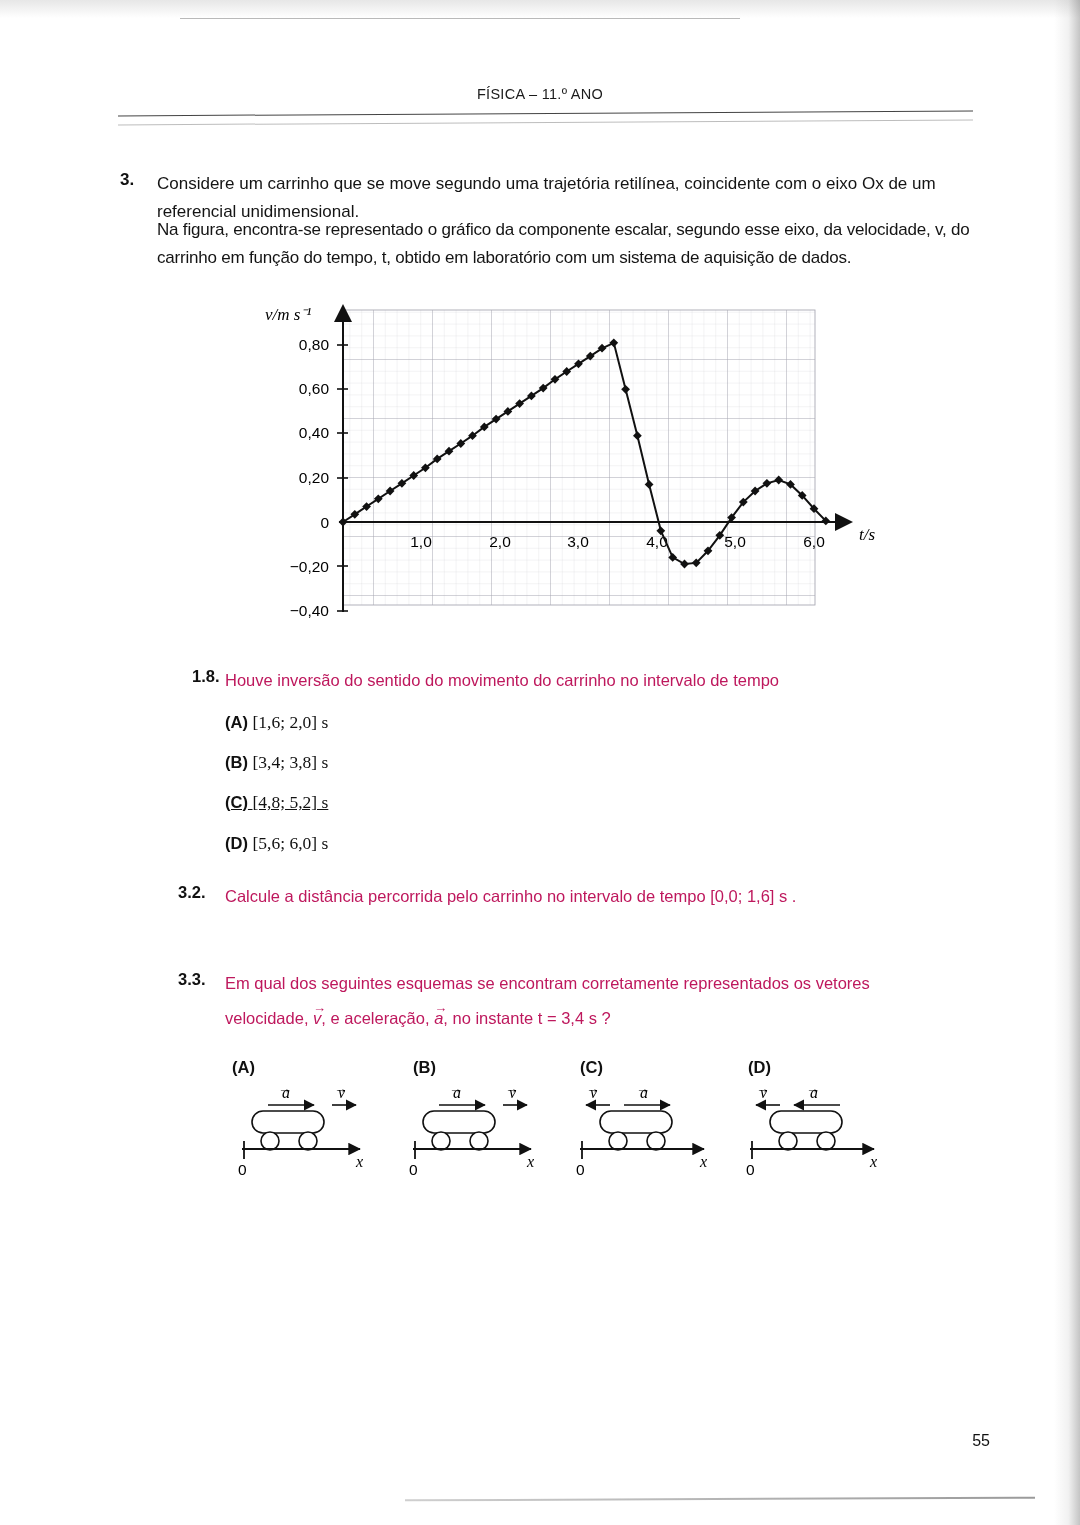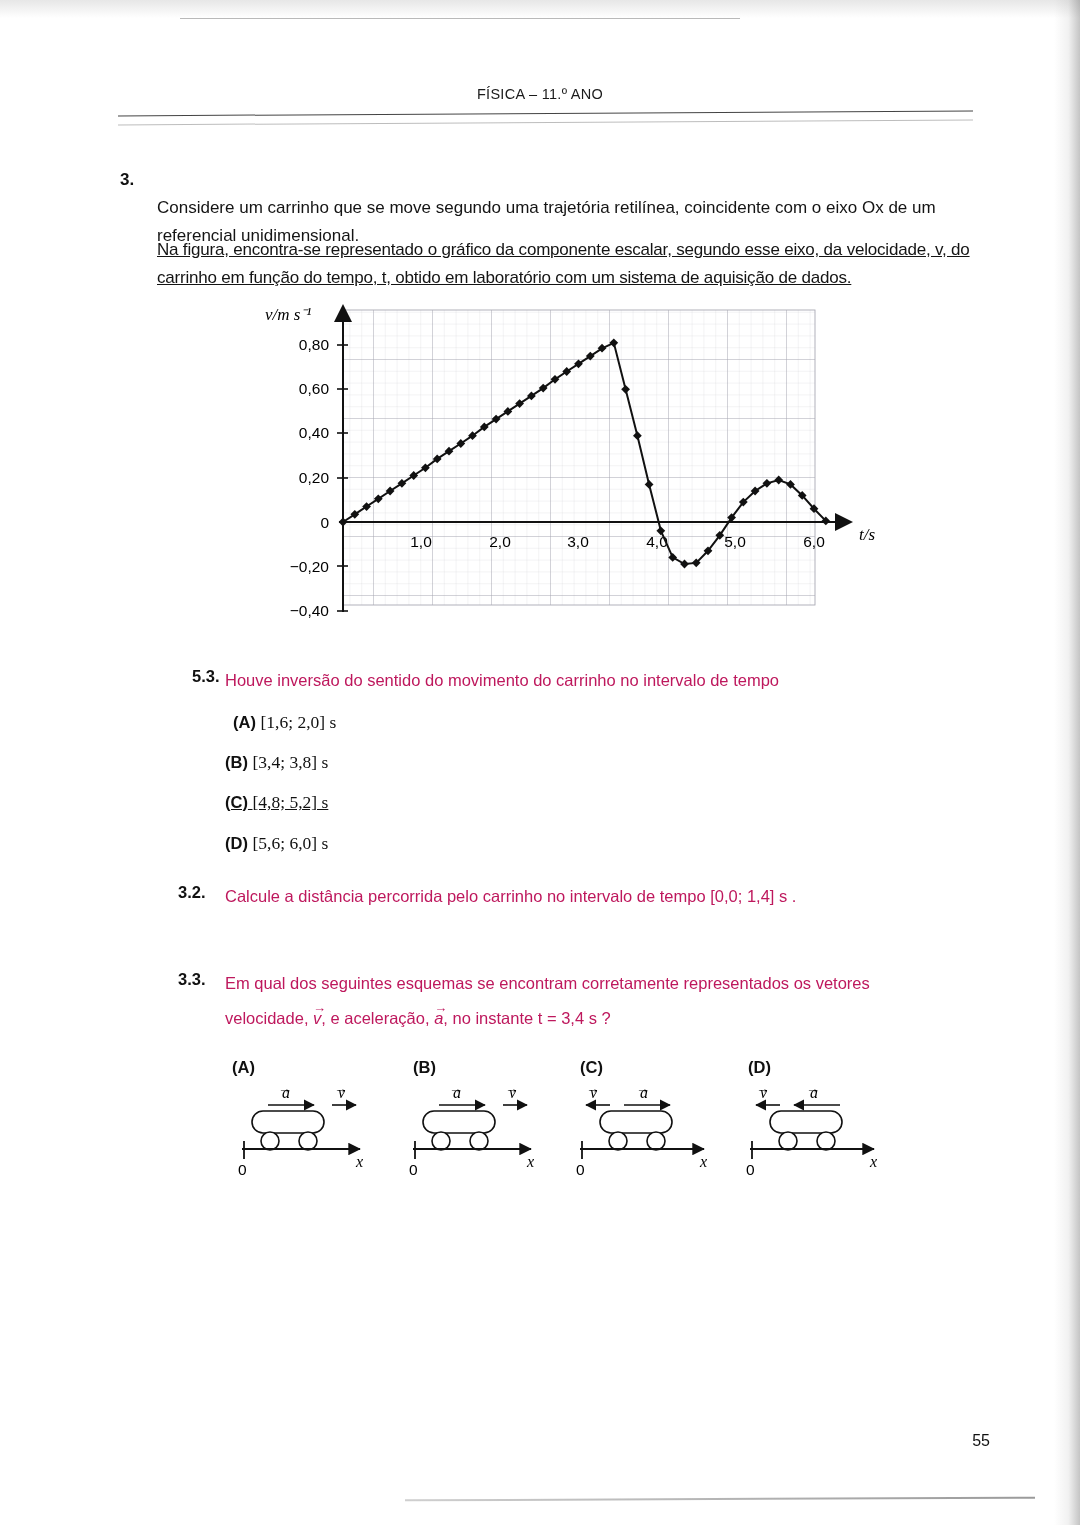--- a/index.html
+++ b/index.html
@@ -90,22 +90,22 @@
     font-size: 17px;
   }
   .q-body {
     position: absolute;
     font-size: 17px;
     line-height: 1.62;
     color: #141414;
   }
 
   #q3-num { left: 120px; top: 170px; }
-  #q3-p1 { left: 157px; top: 170px; width: 830px; margin-top: 24px; }
-  #q3-p2 { left: 157px; top: 236px; width: 830px; letter-spacing: -0.2px; text-decoration: underline; }
+  #q3-p1 { left: 157px; top: 170px; width: 830px; }
+  #q3-p2 { left: 157px; top: 216px; width: 830px; letter-spacing: -0.2px; }
 
   .sub-num {
     position: absolute;
     font-weight: bold;
     font-size: 16.5px;
   }
   .sub-body {
     position: absolute;
     font-size: 16.5px;
     line-height: 1.6;
@@ -274,42 +274,42 @@
           <rect x="508.8" y="180.2" width="6.2" height="6.2" fill="#111" transform="rotate(45 511.9 183.3)"></rect>
           <rect x="520.6" y="176.9" width="6.2" height="6.2" fill="#111" transform="rotate(45 523.7 180.0)"></rect>
           <rect x="532.4" y="181.3" width="6.2" height="6.2" fill="#111" transform="rotate(45 535.5 184.4)"></rect>
           <rect x="544.1" y="192.3" width="6.2" height="6.2" fill="#111" transform="rotate(45 547.2 195.4)"></rect>
           <rect x="555.9" y="205.6" width="6.2" height="6.2" fill="#111" transform="rotate(45 559.0 208.7)"></rect>
           <rect x="567.7" y="217.8" width="6.2" height="6.2" fill="#111" transform="rotate(45 570.8 220.9)"></rect>
         </g>
     </svg>
   </div>
 
-  <div class="sub-num" style="left:192px; top:667px;">5.3.</div>
+  <div class="sub-num" style="left:192px; top:667px;">1.8.</div>
   <div class="sub-body" style="left:225px; top:667px; width:790px;">Houve inversão do sentido do movimento do carrinho no intervalo de tempo</div>
 
-  <div class="opt" style="left:225px; top:712px;margin-left:8px;">
+  <div class="opt" style="left:225px; top:712px;">
     <b>(A)</b>
     <span class="math">[1,6; 2,0] s</span>
   </div>
   <div class="opt" style="left:225px; top:752px;">
     <b>(B)</b>
     <span class="math">[3,4; 3,8] s</span>
   </div>
   <div class="opt" style="left:225px; top:792px;text-decoration:underline;">
     <b>(C)</b>
     <span class="math">[4,8; 5,2] s</span>
   </div>
   <div class="opt" style="left:225px; top:833px;">
     <b>(D)</b>
     <span class="math">[5,6; 6,0] s</span>
   </div>
 
   <div class="sub-num" style="left:178px; top:883px;">3.2.</div>
-  <div class="sub-body" style="left:225px; top:883px; width:790px;">Calcule a distância percorrida pelo carrinho no intervalo de tempo [0,0; 1,4] s .</div>
+  <div class="sub-body" style="left:225px; top:883px; width:790px;">Calcule a distância percorrida pelo carrinho no intervalo de tempo [0,0; 1,6] s .</div>
 
   <div class="sub-num" style="left:178px; top:970px;">3.3.</div>
   <div class="sub-body" style="left:225px; top:970px; width:765px; text-align:justify;">Em qual dos seguintes esquemas se encontram corretamente representados os vetores</div>
   <div class="sub-body" style="left:225px; top:1005px; width:790px;">
     <span>velocidade, </span><span class="italic" style="position:relative;"><span style="position:absolute; left:0; top:-11px; font-style:normal; font-size:13px;">→</span><span>v</span></span><span>, e aceleração, </span><span class="italic" style="position:relative;"><span style="position:absolute; left:0; top:-11px; font-style:normal; font-size:13px;">→</span><span>a</span></span><span>, no instante t = 3,4 s ?</span>
   </div>
 
   <div class="schema-letter" style="left:232px; top:1058px;">(A)</div>
   <div class="schema-letter" style="left:413px; top:1058px;">(B)</div>
   <div class="schema-letter" style="left:580px; top:1058px;">(C)</div>

